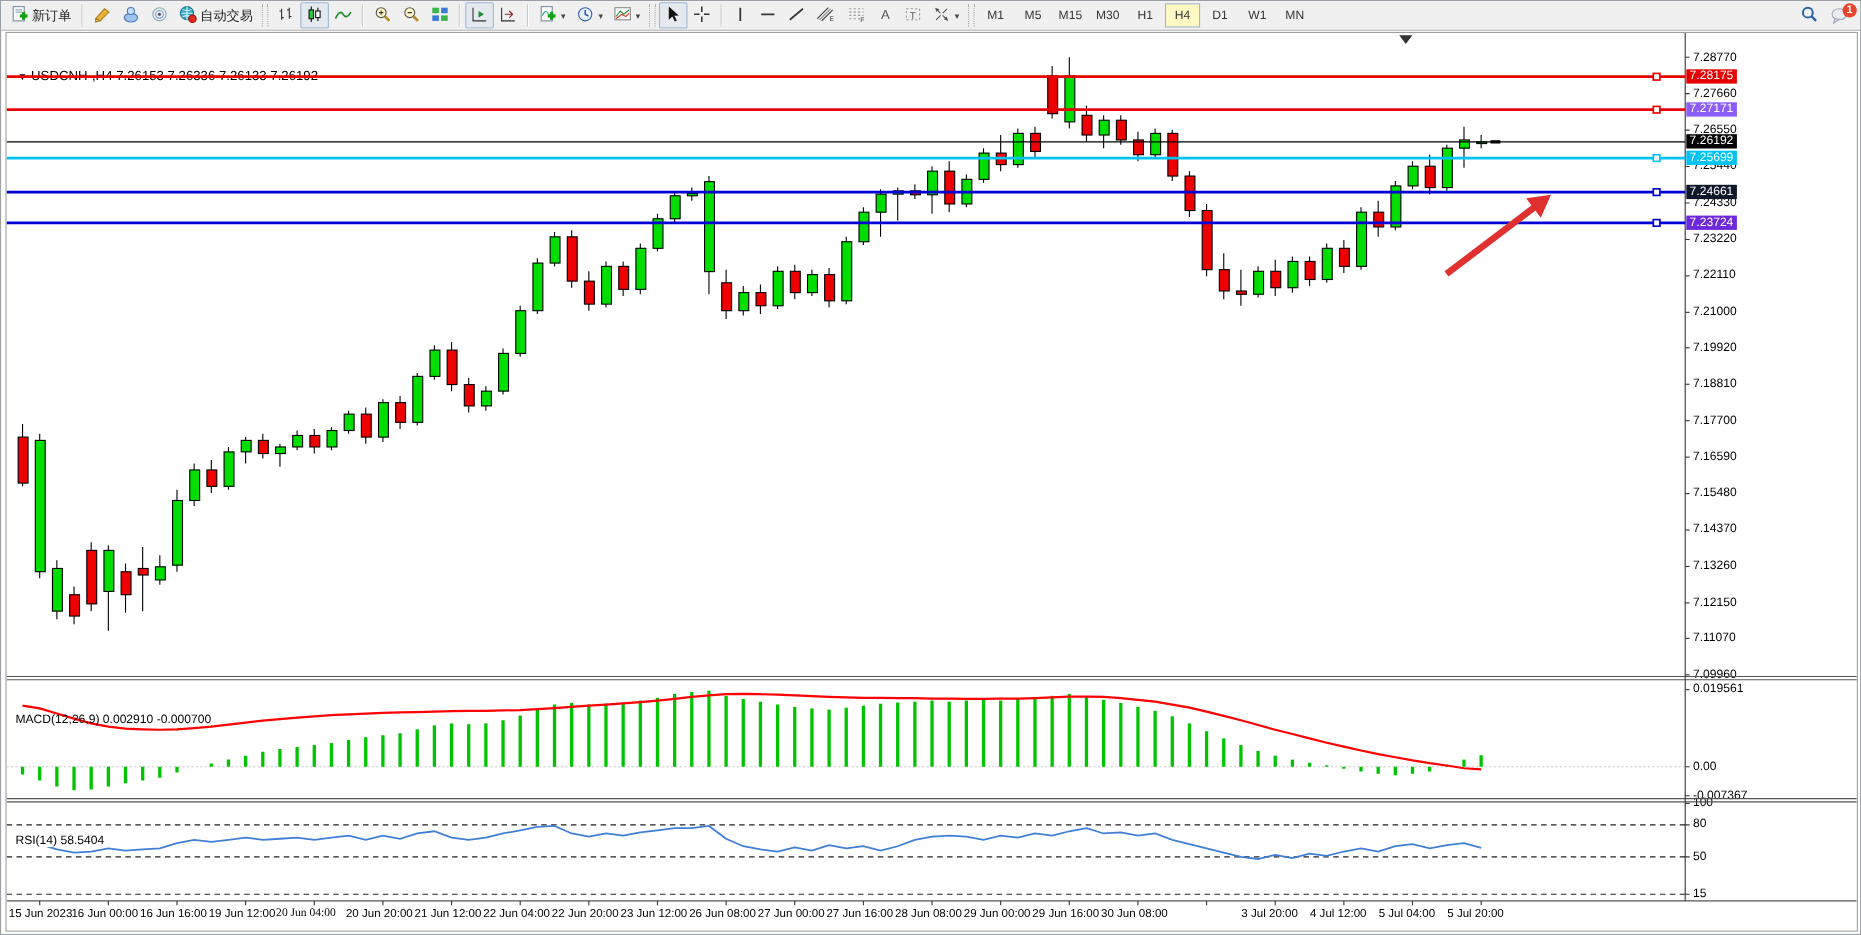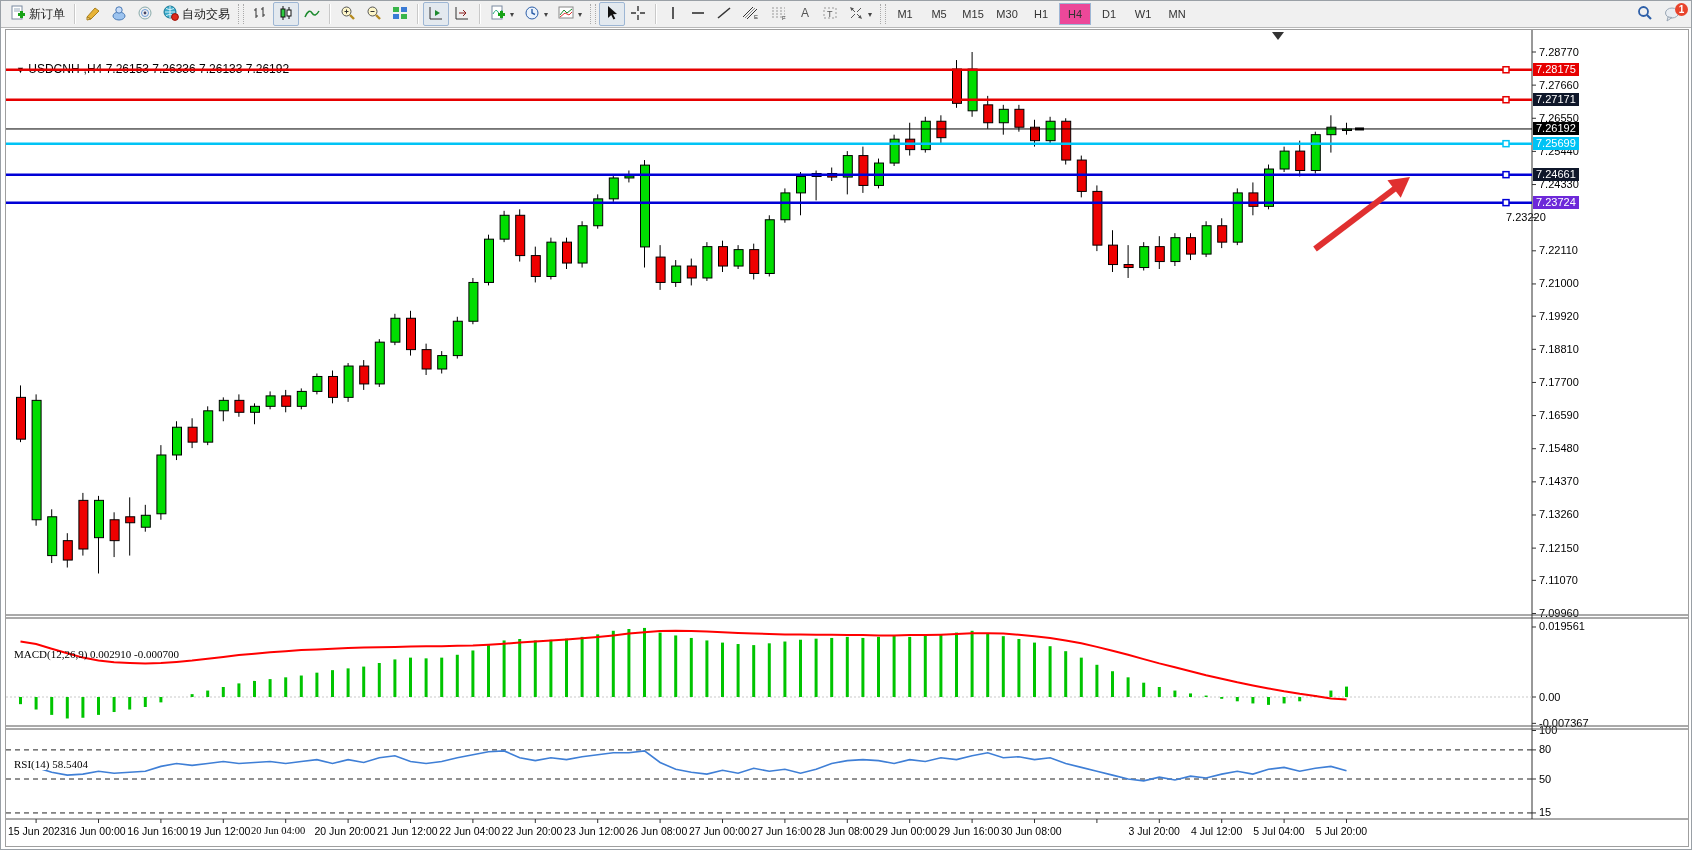--- a/index.html
+++ b/index.html
@@ -5,32 +5,32 @@
   html,body{margin:0;padding:0;background:#fff;font-family:"Liberation Sans",sans-serif;}
   #app{position:relative;width:1692px;height:850px;background:#fff;overflow:hidden;border:1px solid #9aa0a6;box-sizing:border-box;}
   
   #toolbar{position:absolute;left:0;top:0;width:1692px;height:27px;background:#f0f0f0;border-bottom:1px solid #b8b8b8;display:flex;align-items:center;padding-left:4px;box-sizing:border-box;}
   .tsep{width:1px;height:20px;background:#c9c9c9;margin:0 4px;border-right:1px solid #fff;}
   .grip{width:4px;height:20px;margin:0 3px;border-left:1px dotted #aaa;border-right:1px dotted #aaa;}
   .tbtn{display:flex;align-items:center;gap:3px;height:22px;padding:0 4px;border:1px solid transparent;border-radius:2px;font-size:12px;color:#222;cursor:default;}
   .tbtn.pressed{background:#e3e9ef;border:1px solid #9db6d4;}
   .tbtn .cap{font-size:12px;}
   .tfbtn{height:20px;min-width:24px;text-align:center;line-height:20px;font-size:11px;color:#333;padding:0 3px;border:1px solid transparent;}
-  .tfbtn.active{background:#ec4899;border:1px solid #9db6d4;}
+  .tfbtn.active{background:#fef9c3;border:1px solid #9db6d4;}
   .caret{font-size:8px;color:#444;margin-left:1px;}
   
   #chartwrap{position:absolute;left:4px;top:28px;width:1684px;height:818px;border:1px solid #9f9f9f;background:#fff;box-sizing:border-box;}
   #overlay-svg{position:absolute;left:0;top:0;pointer-events:none;}
   .ticklabel{position:absolute;font-size:11px;color:#000;white-space:nowrap;}
   .datelabel{position:absolute;font-size:10.5px;color:#000;white-space:nowrap;}
   .badge{position:absolute;left:1532px;height:13px;line-height:13px;padding:0 3px;font-size:11px;color:#fff;white-space:nowrap;}
   #symline{position:absolute;left:10px;top:32px;font-size:12px;color:#000;}
   #macdlab{position:absolute;left:8px;top:618px;font-size:11px;color:#000;}
   #rsilab{position:absolute;left:8px;top:728px;font-size:11px;color:#000;background:#fff;padding-right:4px;}
-  .panellab{z-index:5;font-family:Liberation Serif, serif;}
+  .panellab{z-index:5;}
 </style>
 </head>
 <body>
 
 <div id="app">
 
   <div id="toolbar">
     <div class="tbtn">
       <span><svg width="16" height="16">
             <rect x="2" y="1" width="10" height="13" fill="#fff" stroke="#7a8aa0"></rect>
@@ -244,35 +244,35 @@
       <span>7.26153 7.26336 7.26133 7.26192</span>
     </div>
     <div id="macdlab" class="panellab">MACD(12,26,9) 0.002910 -0.000700</div>
     <div id="rsilab" class="panellab">RSI(14) 58.5404</div>
     <div id="labels-layer">
         <span class="ticklabel" style="left: 1533px; top: 15.5px;">7.28770</span>
         <span class="ticklabel" style="left: 1533px; top: 48.6343px;">7.27660</span>
         <span class="ticklabel" style="left: 1533px; top: 81.7687px;">7.26550</span>
         <span class="ticklabel" style="left: 1533px; top: 114.903px;">7.25440</span>
         <span class="ticklabel" style="left: 1533px; top: 148.037px;">7.24330</span>
-        <span class="ticklabel" style="left: 1500px; top: 181.172px;">7.23220</span>
+        <span class="ticklabel" style="left: 1533px; top: 181.172px;">7.23220</span>
         <span class="ticklabel" style="left: 1533px; top: 214.306px;">7.22110</span>
         <span class="ticklabel" style="left: 1533px; top: 247.44px;">7.21000</span>
         <span class="ticklabel" style="left: 1533px; top: 279.679px;">7.19920</span>
         <span class="ticklabel" style="left: 1533px; top: 312.813px;">7.18810</span>
         <span class="ticklabel" style="left: 1533px; top: 345.948px;">7.17700</span>
         <span class="ticklabel" style="left: 1533px; top: 379.082px;">7.16590</span>
         <span class="ticklabel" style="left: 1533px; top: 412.216px;">7.15480</span>
         <span class="ticklabel" style="left: 1533px; top: 445.351px;">7.14370</span>
         <span class="ticklabel" style="left: 1533px; top: 478.485px;">7.13260</span>
         <span class="ticklabel" style="left: 1533px; top: 511.619px;">7.12150</span>
         <span class="ticklabel" style="left: 1533px; top: 543.858px;">7.11070</span>
         <span class="ticklabel" style="left: 1533px; top: 576.993px;">7.09960</span>
         <div class="badge" style="top: 33.2612px; left: 1527px; background: rgb(230, 0, 0);">7.28175</div>
-        <div class="badge" style="top: 63.2313px; left: 1527px; background: #0f172a;">7.27171</div>
+        <div class="badge" style="top: 63.2313px; left: 1527px; background: #8b5cf6;">7.27171</div>
         <div class="badge" style="top: 107.172px; left: 1527px; background: rgb(0, 195, 245);">7.25699</div>
         <div class="badge" style="top: 138.157px; left: 1527px; background: #0f172a;">7.24661</div>
         <div class="badge" style="top: 166px; left: 1527px; background: #6d28d9;">7.23724</div>
         <div class="badge" style="top: 92.4552px; left: 1527px; background: rgb(0, 0, 0);">7.26192</div>
         <span class="ticklabel" style="left: 1533px; top: 590.489px;">0.019561</span>
         <span class="ticklabel" style="left: 1533px; top: 660.5px;">0.00</span>
         <span class="ticklabel" style="left: 1533px; top: 686.867px;">-0.007367</span>
         <span class="ticklabel" style="left: 1533px; top: 694px;">100</span>
         <span class="ticklabel" style="left: 1533px; top: 713.4px;">80</span>
         <span class="ticklabel" style="left: 1533px; top: 742.5px;">50</span>

